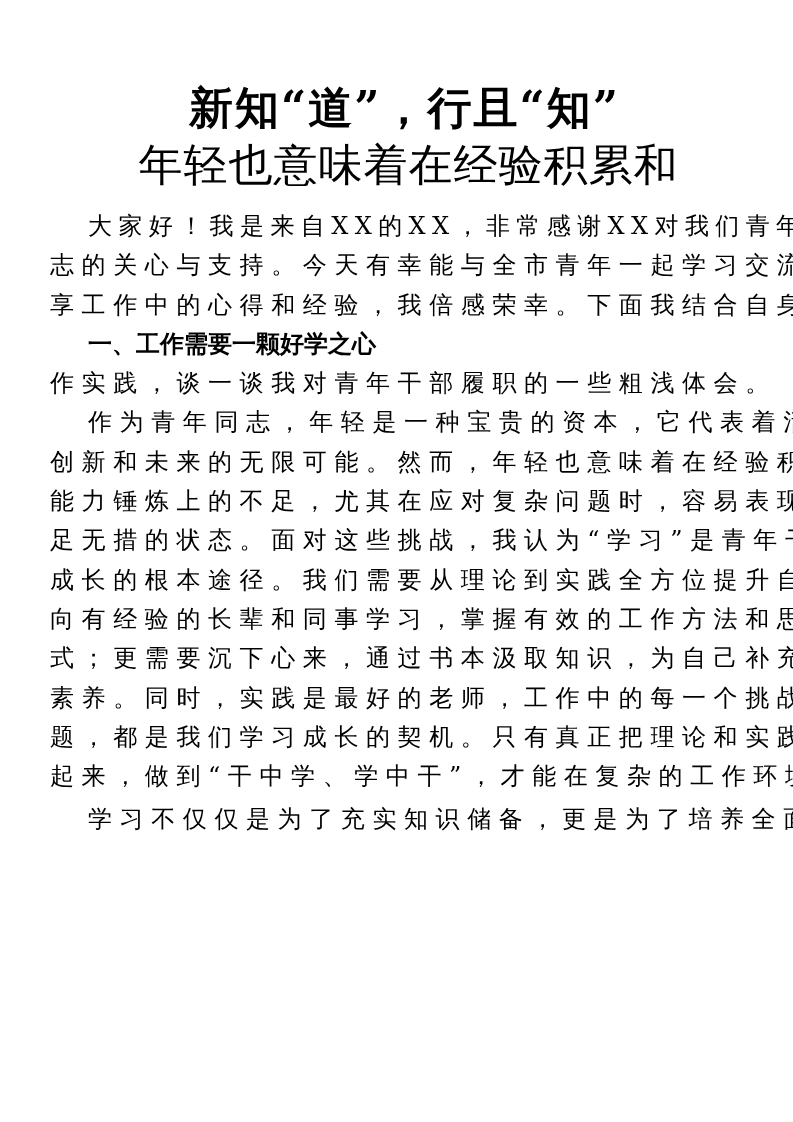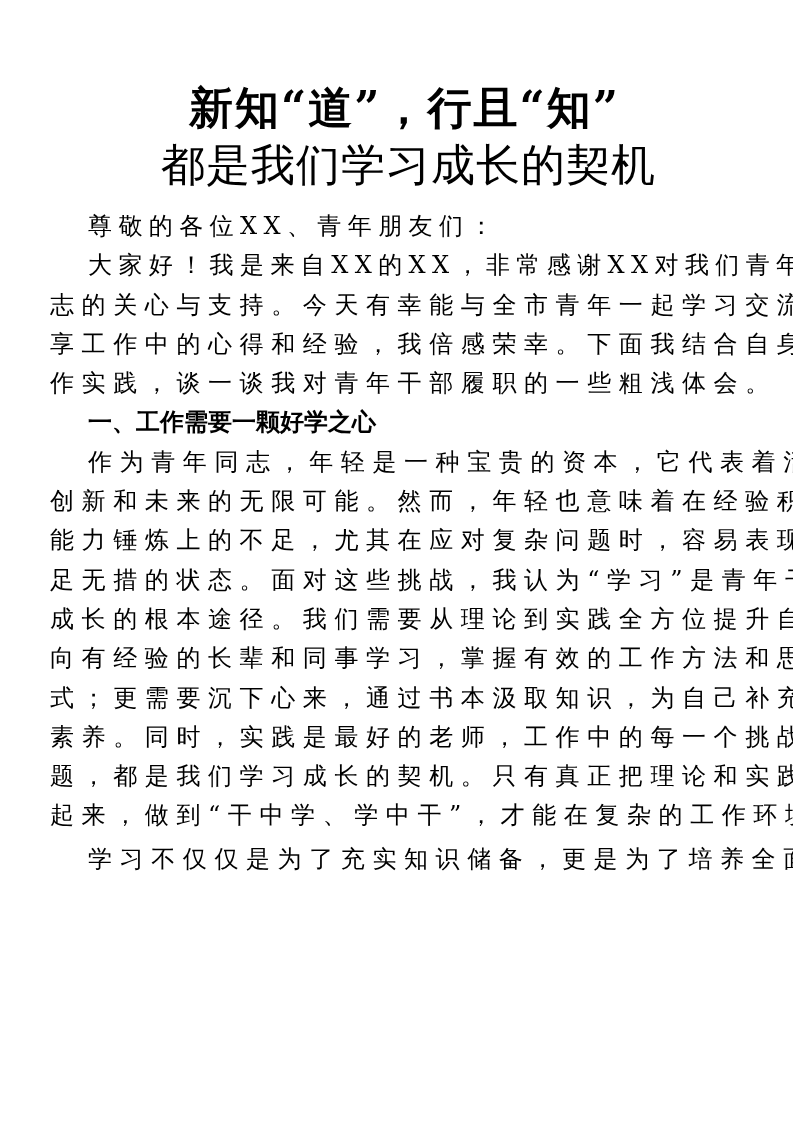--- a/index.html
+++ b/index.html
@@ -74,31 +74,30 @@
     }
     .line.gap-before { margin-top: 4px; }
     .line.tight { letter-spacing: 6.4px; }
   </style>
 </head>
 <body>
 
 <div class="page">
 
   <div class="title">新知“道”，行且“知”</div>
-  <div class="subtitle">都是我们学习成长的契机</div>
+  <div class="subtitle">年轻也意味着在经验积累和</div>
 
   <div class="body">
-    <span class="line indent tight">尊敬的各位XX、青年朋友们：</span>
 
     <span class="line indent tight">大家好！我是来自XX的XX，非常感谢XX对我们青年同</span>
     <span class="line">志的关心与支持。今天有幸能与全市青年一起学习交流、分</span>
     <span class="line">享工作中的心得和经验，我倍感荣幸。下面我结合自身的工</span>
+    <span class="line indent heading">一、工作需要一颗好学之心</span>
+
     <span class="line">作实践，谈一谈我对青年干部履职的一些粗浅体会。</span>
-
-    <span class="line indent heading">一、工作需要一颗好学之心</span>
 
     <span class="line indent">作为青年同志，年轻是一种宝贵的资本，它代表着活力、</span>
     <span class="line">创新和未来的无限可能。然而，年轻也意味着在经验积累和</span>
     <span class="line">能力锤炼上的不足，尤其在应对复杂问题时，容易表现出手</span>
     <span class="line">足无措的状态。面对这些挑战，我认为“学习”是青年干部</span>
     <span class="line">成长的根本途径。我们需要从理论到实践全方位提升自己，</span>
     <span class="line">向有经验的长辈和同事学习，掌握有效的工作方法和思维模</span>
     <span class="line">式；更需要沉下心来，通过书本汲取知识，为自己补充理论</span>
     <span class="line">素养。同时，实践是最好的老师，工作中的每一个挑战和问</span>
     <span class="line">题，都是我们学习成长的契机。只有真正把理论和实践结合</span>

